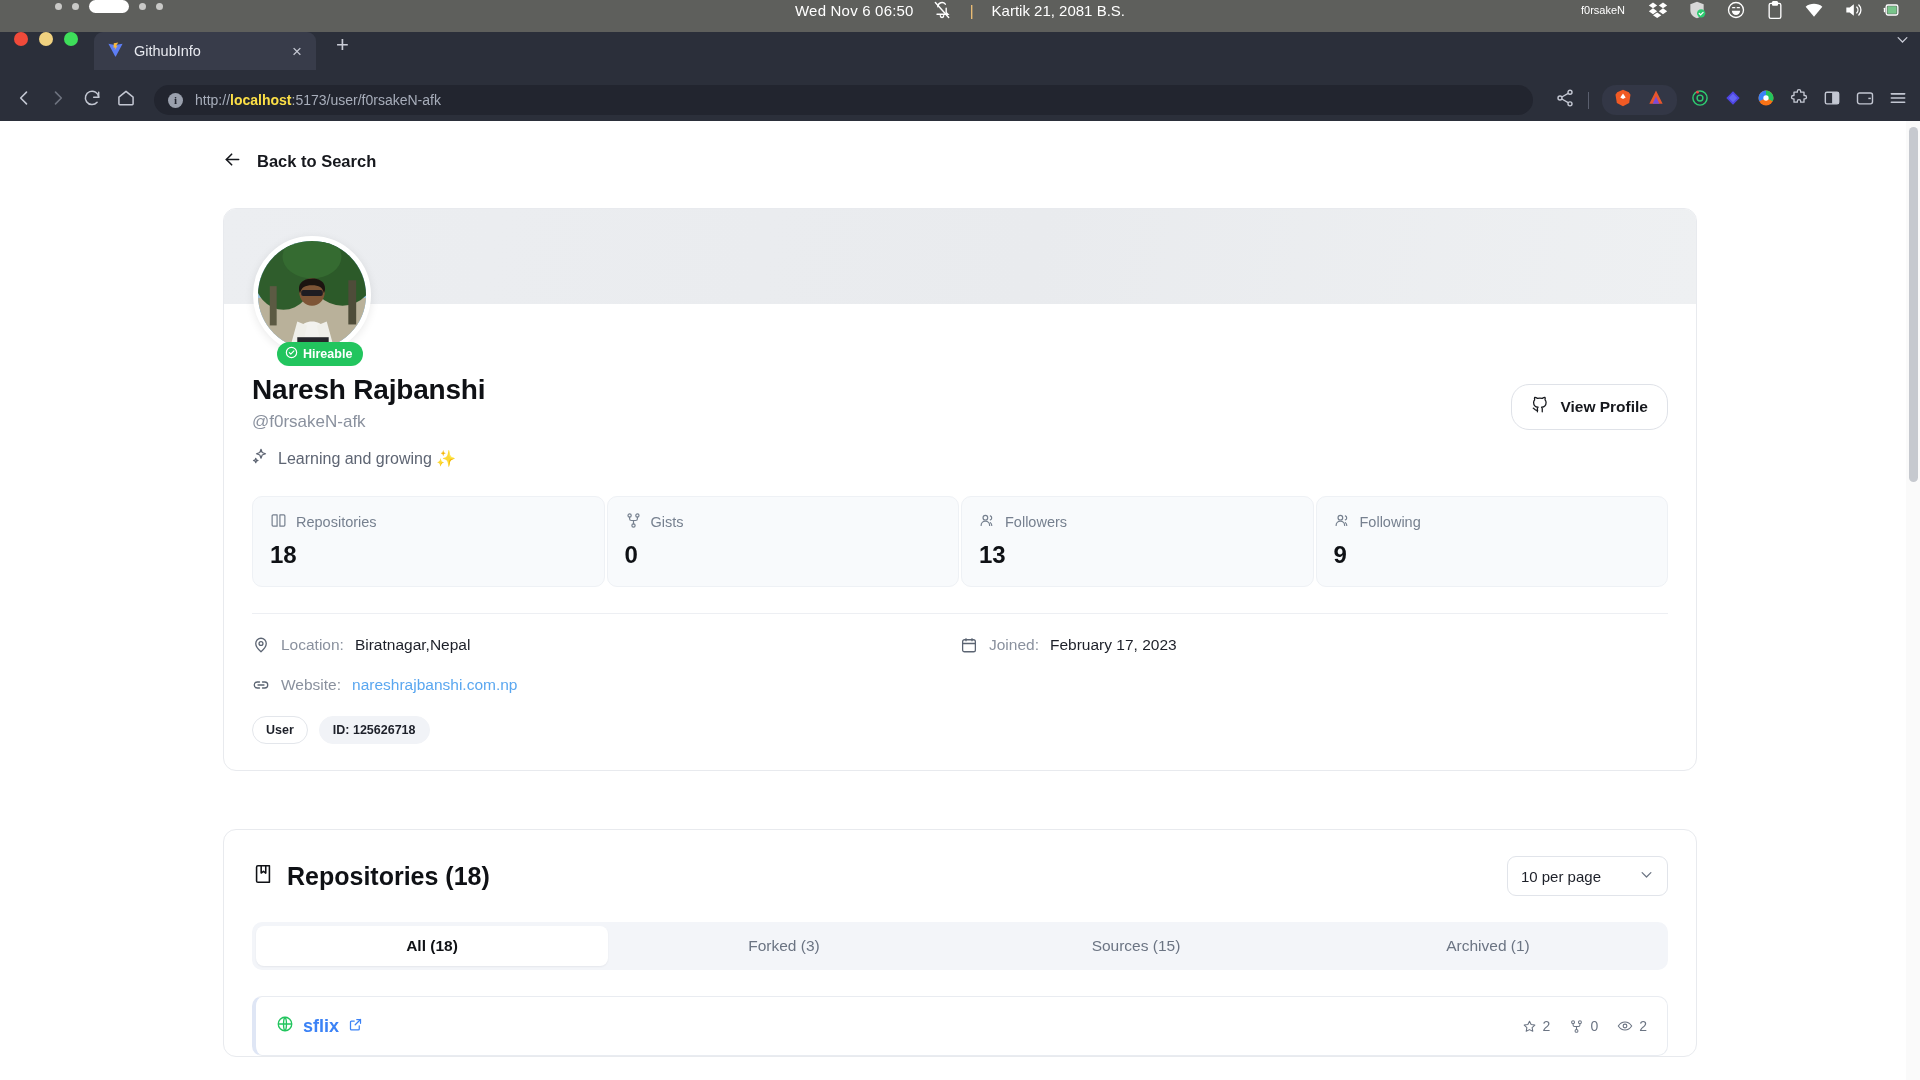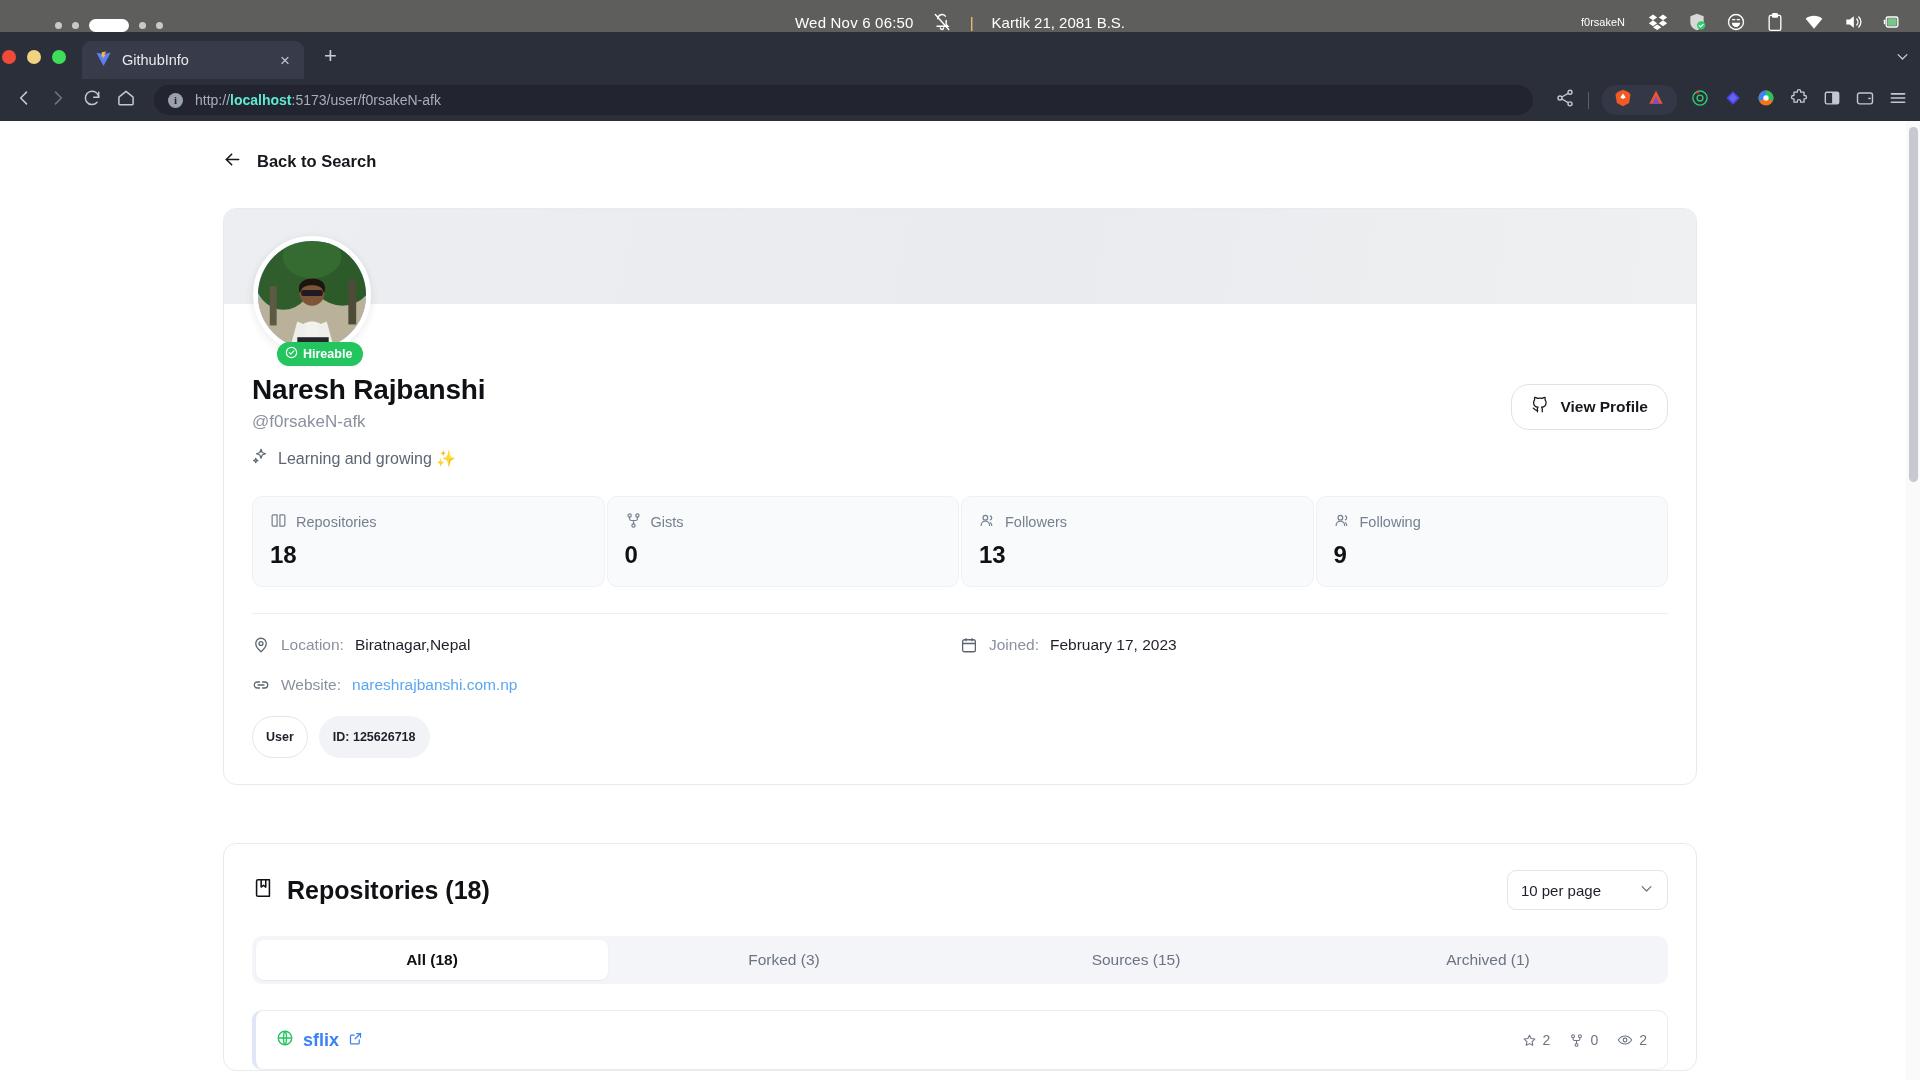--- a/index.html
+++ b/index.html
@@ -7,21 +7,21 @@
     width: 1920px; height: 1080px;
     overflow: hidden;
     font-family: "Liberation Sans", sans-serif;
     background: #ffffff;
   }
 
   
   #os-panel {
     height: 32px; width: 100%;
     background: #5e5f5c;
-    display: flex; align-items: flex-end;
+    display: flex; align-items: flex-start;
     color: #ffffff; font-size: 15px;
     position: relative;
   }
   .workspace-dots { display: flex; align-items: center; gap: 10px; margin-left: 55px; }
   .ws-dot { width: 7px; height: 7px; border-radius: 50%; background: #c9c9c7; }
   .ws-dot.active { width: 40px; height: 13px; border-radius: 7px; background: #ffffff; }
   .panel-center {
     position: absolute; left: 50%; transform: translateX(-50%);
     display: flex; align-items: center; gap: 18px; white-space: nowrap;
   }
@@ -32,21 +32,21 @@
     margin-left: auto; display: flex; align-items: center;
     gap: 19px; margin-right: 18px;
   }
   .panel-user { font-size: 11px; color: #ffffff; margin-right: 4px; }
   .tray-ic { width: 20px; height: 20px; display: block; }
 
   
   #browser { background: #2b2f3a; }
   #tabstrip {
     height: 47px; background: #2b2f3a;
-    display: flex; align-items: flex-end; padding: 0 10px 0 2px;
+    display: flex; align-items: flex-start; padding: 0 10px 0 14px;
   }
   .traffic { display: flex; align-items: center; gap: 11px; padding-bottom: 15px; margin-right: 16px; }
   .tl { width: 14px; height: 14px; border-radius: 50%; }
   .tl.red { background: #f04a3a; }
   .tl.yellow { background: #f1d280; }
   .tl.green { background: #3ede5a; }
   .tab {
     height: 38px; width: 222px; border-radius: 9px 9px 0 0;
     background: #383c4a; display: flex; align-items: center;
     padding: 0 10px 0 13px; gap: 10px;
@@ -67,21 +67,21 @@
     display: flex; align-items: center; padding: 0 14px; gap: 12px;
     margin-left: 4px; margin-right: 8px;
   }
   .info-badge {
     width: 15px; height: 15px; border-radius: 50%; background: #9aa0ad;
     color: #22252f; font-size: 11px; font-weight: bold;
     display: flex; align-items: center; justify-content: center;
     font-family: "Liberation Serif", serif; flex: none;
   }
   .url-text { font-size: 14px; color: #a7adba; white-space: nowrap; }
-  .url-text b { color: #5eead4; font-weight: 700; margin-top: 20px; }
+  .url-text b { color: #fde047; font-weight: 700; margin-top: 20px; }
   .right-icons { display: flex; align-items: center; gap: 13px; }
   .shield-group {
     display: flex; align-items: center; gap: 13px;
     background: #333746; border-radius: 14px; padding: 3px 11px;
   }
   .vdiv { width: 1px; height: 17px; background: #5a5f6e; }
 
   
   #page {
     height: calc(1080px - 32px - 47px - 42px);
@@ -139,21 +139,21 @@
   .meta { margin-top: 26px; border-top: 1px solid #edeff3; padding-top: 22px; display: flex; }
   .meta-col { width: 50%; }
   .meta-row { display: flex; align-items: flex-start; gap: 11px; font-size: 15.5px; margin-bottom: 18px; }
   .meta-label { color: #8a919e; }
   .meta-value { color: #1d2029; }
   .meta-value.link { color: #5aa7f0; }
   .chips { display: flex; gap: 11px; margin-top: 4px; }
   .chip {
     border: 1px solid #e3e6eb; border-radius: 999px;
     font-size: 12.5px; font-weight: 600; color: #1d2029;
-    padding: 13px 13px; background: #fff;
+    padding: 6px 13px; background: #fff;
   }
   .chip.grey { background: #f1f3f7; border-color: #f1f3f7; }
 
   .repos-card { margin: 58px auto 0 auto; width: 1474px;
     background:#fff; border:1px solid #e8eaee; border-radius:13px; padding: 26px 28px 0 28px; }
   .repos-head { display: flex; align-items: center; }
   .repos-title { display: flex; align-items: center; gap: 13px; font-size: 25px; font-weight: 700; color: #0f1115; }
   .perpage {
     margin-left: auto; border: 1px solid #e1e4ea; border-radius: 9px;
     display: flex; align-items: center; gap: 38px;

